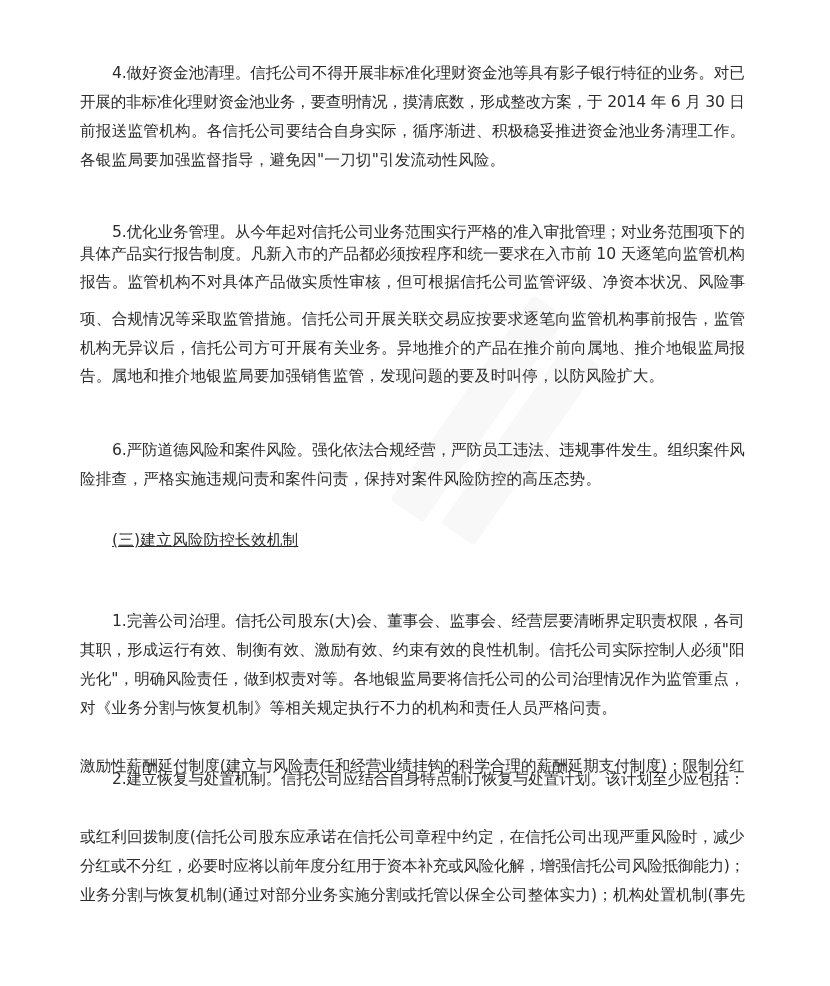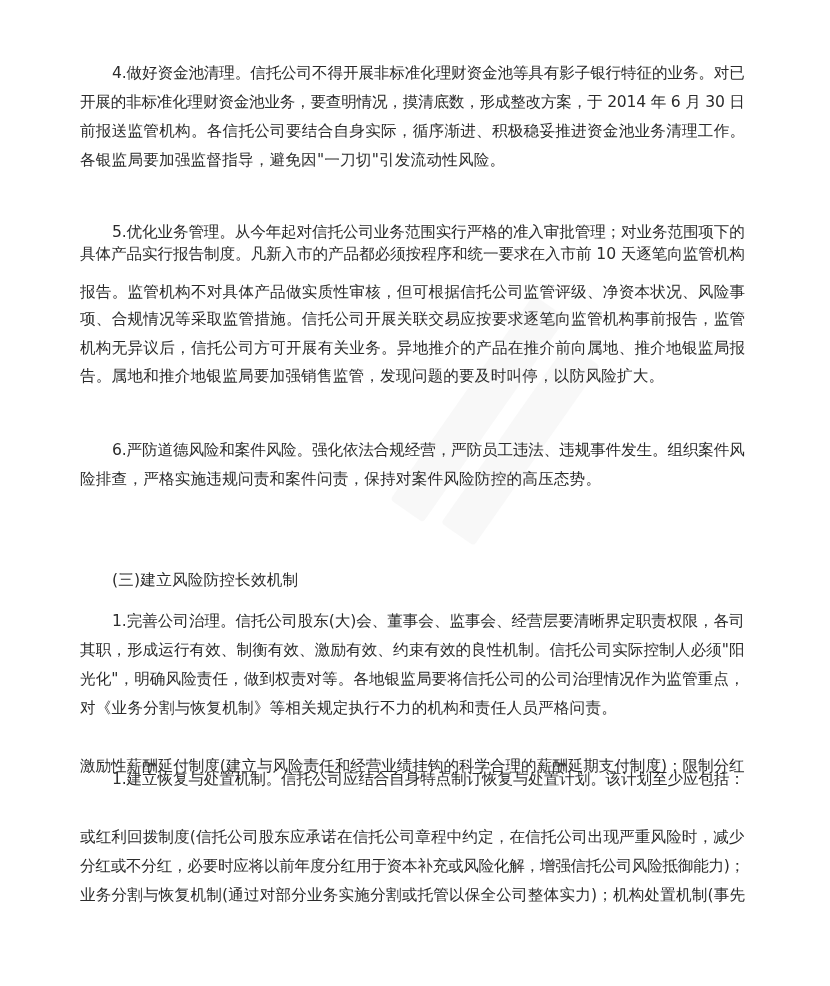--- a/index.html
+++ b/index.html
@@ -44,43 +44,43 @@
   <div>
     <div class="line indent" style="top: 63px; letter-spacing: -0.141463px;">4.做好资金池清理。信托公司不得开展非标准化理财资金池等具有影子银行特征的业务。对已</div>
     <div class="line" style="top: 92px; letter-spacing: -0.228571px;">开展的非标准化理财资金池业务，要查明情况，摸清底数，形成整改方案，于 2014 年 6 月 30 日</div>
     <div class="line" style="top: 121px; letter-spacing: 0.24878px;">前报送监管机构。各信托公司要结合自身实际，循序渐进、积极稳妥推进资金池业务清理工作。</div>
     <div class="line" style="top:150px;">各银监局要加强监督指导，避免因"一刀切"引发流动性风险。</div>
   </div>
 
   <div>
     <div class="line indent" style="top: 222px; letter-spacing: -0.141463px;">5.优化业务管理。从今年起对信托公司业务范围实行严格的准入审批管理；对业务范围项下的</div>
     <div class="line" style="top: 244px; letter-spacing: -0.0954545px;">具体产品实行报告制度。凡新入市的产品都必须按程序和统一要求在入市前 10 天逐笔向监管机构</div>
-    <div class="line" style="top: 282px; letter-spacing: 0.24878px;">报告。监管机构不对具体产品做实质性审核，但可根据信托公司监管评级、净资本状况、风险事</div>
+    <div class="line" style="top: 272px; letter-spacing: 0.24878px;">报告。监管机构不对具体产品做实质性审核，但可根据信托公司监管评级、净资本状况、风险事</div>
     <div class="line" style="top: 309px; letter-spacing: 0.24878px;">项、合规情况等采取监管措施。信托公司开展关联交易应按要求逐笔向监管机构事前报告，监管</div>
     <div class="line" style="top: 338px; letter-spacing: 0.24878px;">机构无异议后，信托公司方可开展有关业务。异地推介的产品在推介前向属地、推介地银监局报</div>
     <div class="line" style="top:367px;font-family:Liberation Mono, monospace;">告。属地和推介地银监局要加强销售监管，发现问题的要及时叫停，以防风险扩大。</div>
   </div>
 
   <div>
     <div class="line indent" style="top: 440px; letter-spacing: -0.141463px;">6.严防道德风险和案件风险。强化依法合规经营，严防员工违法、违规事件发生。组织案件风</div>
     <div class="line" style="top:469px;">险排查，严格实施违规问责和案件问责，保持对案件风险防控的高压态势。</div>
   </div>
 
   <div>
-    <div class="line indent" style="top:570px;">(三)建立风险防控长效机制</div>
+    <div class="line indent" style="top:530px;text-decoration:underline;">(三)建立风险防控长效机制</div>
   </div>
 
   <div>
     <div class="line indent" style="top: 611px; letter-spacing: -0.0619048px;">1.完善公司治理。信托公司股东(大)会、董事会、监事会、经营层要清晰界定职责权限，各司</div>
     <div class="line" style="top: 640px; letter-spacing: 0.0571429px;">其职，形成运行有效、制衡有效、激励有效、约束有效的良性机制。信托公司实际控制人必须"阳</div>
     <div class="line" style="top: 669px; letter-spacing: 0.0571429px;">光化"，明确风险责任，做到权责对等。各地银监局要将信托公司的公司治理情况作为监管重点，</div>
     <div class="line" style="top:698px;">对《业务分割与恢复机制》等相关规定执行不力的机构和责任人员严格问责。</div>
   </div>
 
   <div>
-    <div class="line indent" style="top: 769px; letter-spacing: -0.141463px;">1.建立恢复与处置机制。信托公司应结合自身特点制订恢复与处置计划。该计划至少应包括：</div>
+    <div class="line indent" style="top: 769px; letter-spacing: -0.141463px;">2.建立恢复与处置机制。信托公司应结合自身特点制订恢复与处置计划。该计划至少应包括：</div>
     <div class="line" style="top: 756px; letter-spacing: -0.055814px;">激励性薪酬延付制度(建立与风险责任和经营业绩挂钩的科学合理的薪酬延期支付制度)；限制分红</div>
     <div class="line" style="top: 827px; letter-spacing: 0.0809524px;">或红利回拨制度(信托公司股东应承诺在信托公司章程中约定，在信托公司出现严重风险时，减少</div>
     <div class="line" style="top: 856px; letter-spacing: -0.265116px; text-align: center;">分红或不分红，必要时应将以前年度分红用于资本补充或风险化解，增强信托公司风险抵御能力)；</div>
     <div class="line" style="top: 885px; letter-spacing: 0.176744px;">业务分割与恢复机制(通过对部分业务实施分割或托管以保全公司整体实力)；机构处置机制(事先</div>
   </div>
 
 </div>
 
 </body></html>

